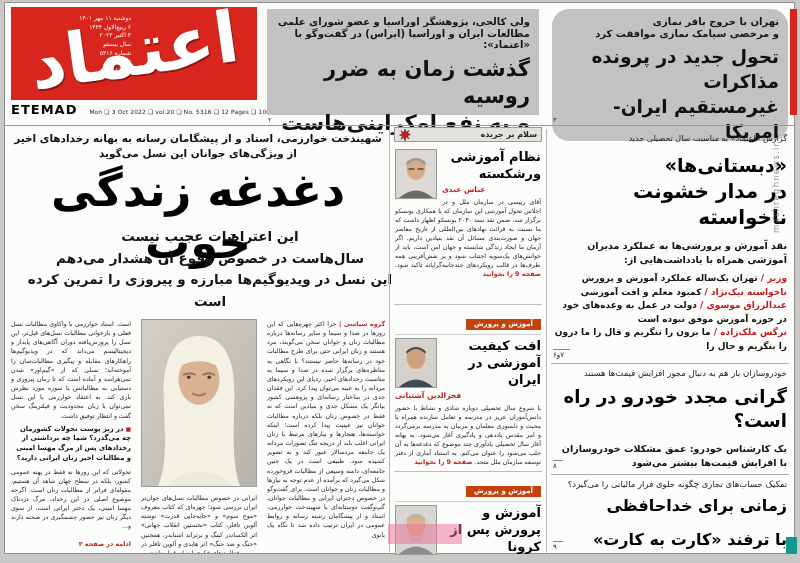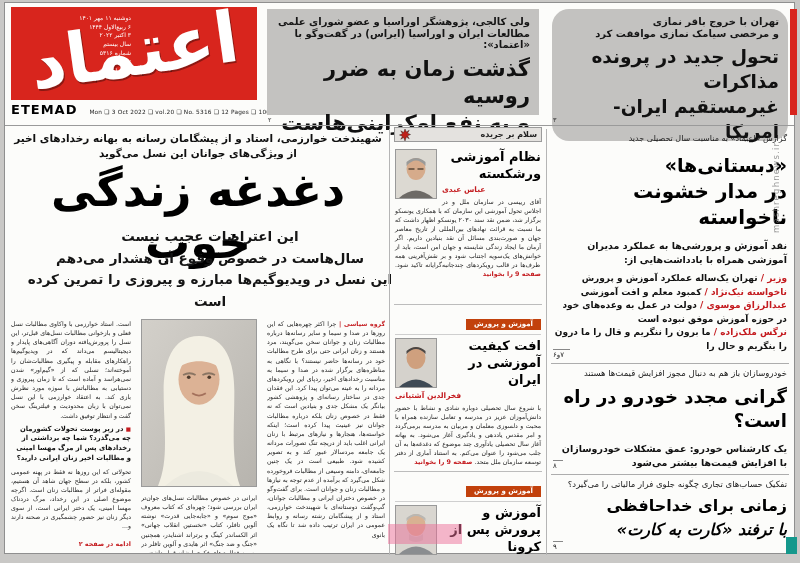--- a/index.html
+++ b/index.html
@@ -280,21 +280,21 @@
         <div class="r-kicker2">خودروسازان باز هم به دنبال مجوز افزایش قیمت‌ها هستند</div>
         <div class="r-h2">گرانی مجدد خودرو در راه است؟</div>
         <div class="r-sub">یک کارشناس خودرو: عمق مشکلات خودروسازان با افزایش قیمت‌ها بیشتر می‌شود</div>
         <div class="r-pg">۸</div>
       </div>
       <hr class="r-div">
 
       <div class="r-block r-b3">
         <div class="r-kicker2">تفکیک حساب‌های تجاری چگونه جلوی فرار مالیاتی را می‌گیرد؟</div>
         <div class="r-h3">زمانی برای خداحافظی</div>
-        <div class="r-h3" style="margin-top:2px;font-style:italic;">با ترفند «کارت به کارت»</div>
+        <div class="r-h3" style="margin-top:12px;">با ترفند «کارت به کارت»</div>
         <div class="r-pg">۹</div>
       </div>
     </div>
 
     <div class="abs teal-box"></div>
     <div class="abs wm-side">mashreghnews.ir</div>
     <div class="abs wm-pink"></div>
 
   </div>
 </div>

